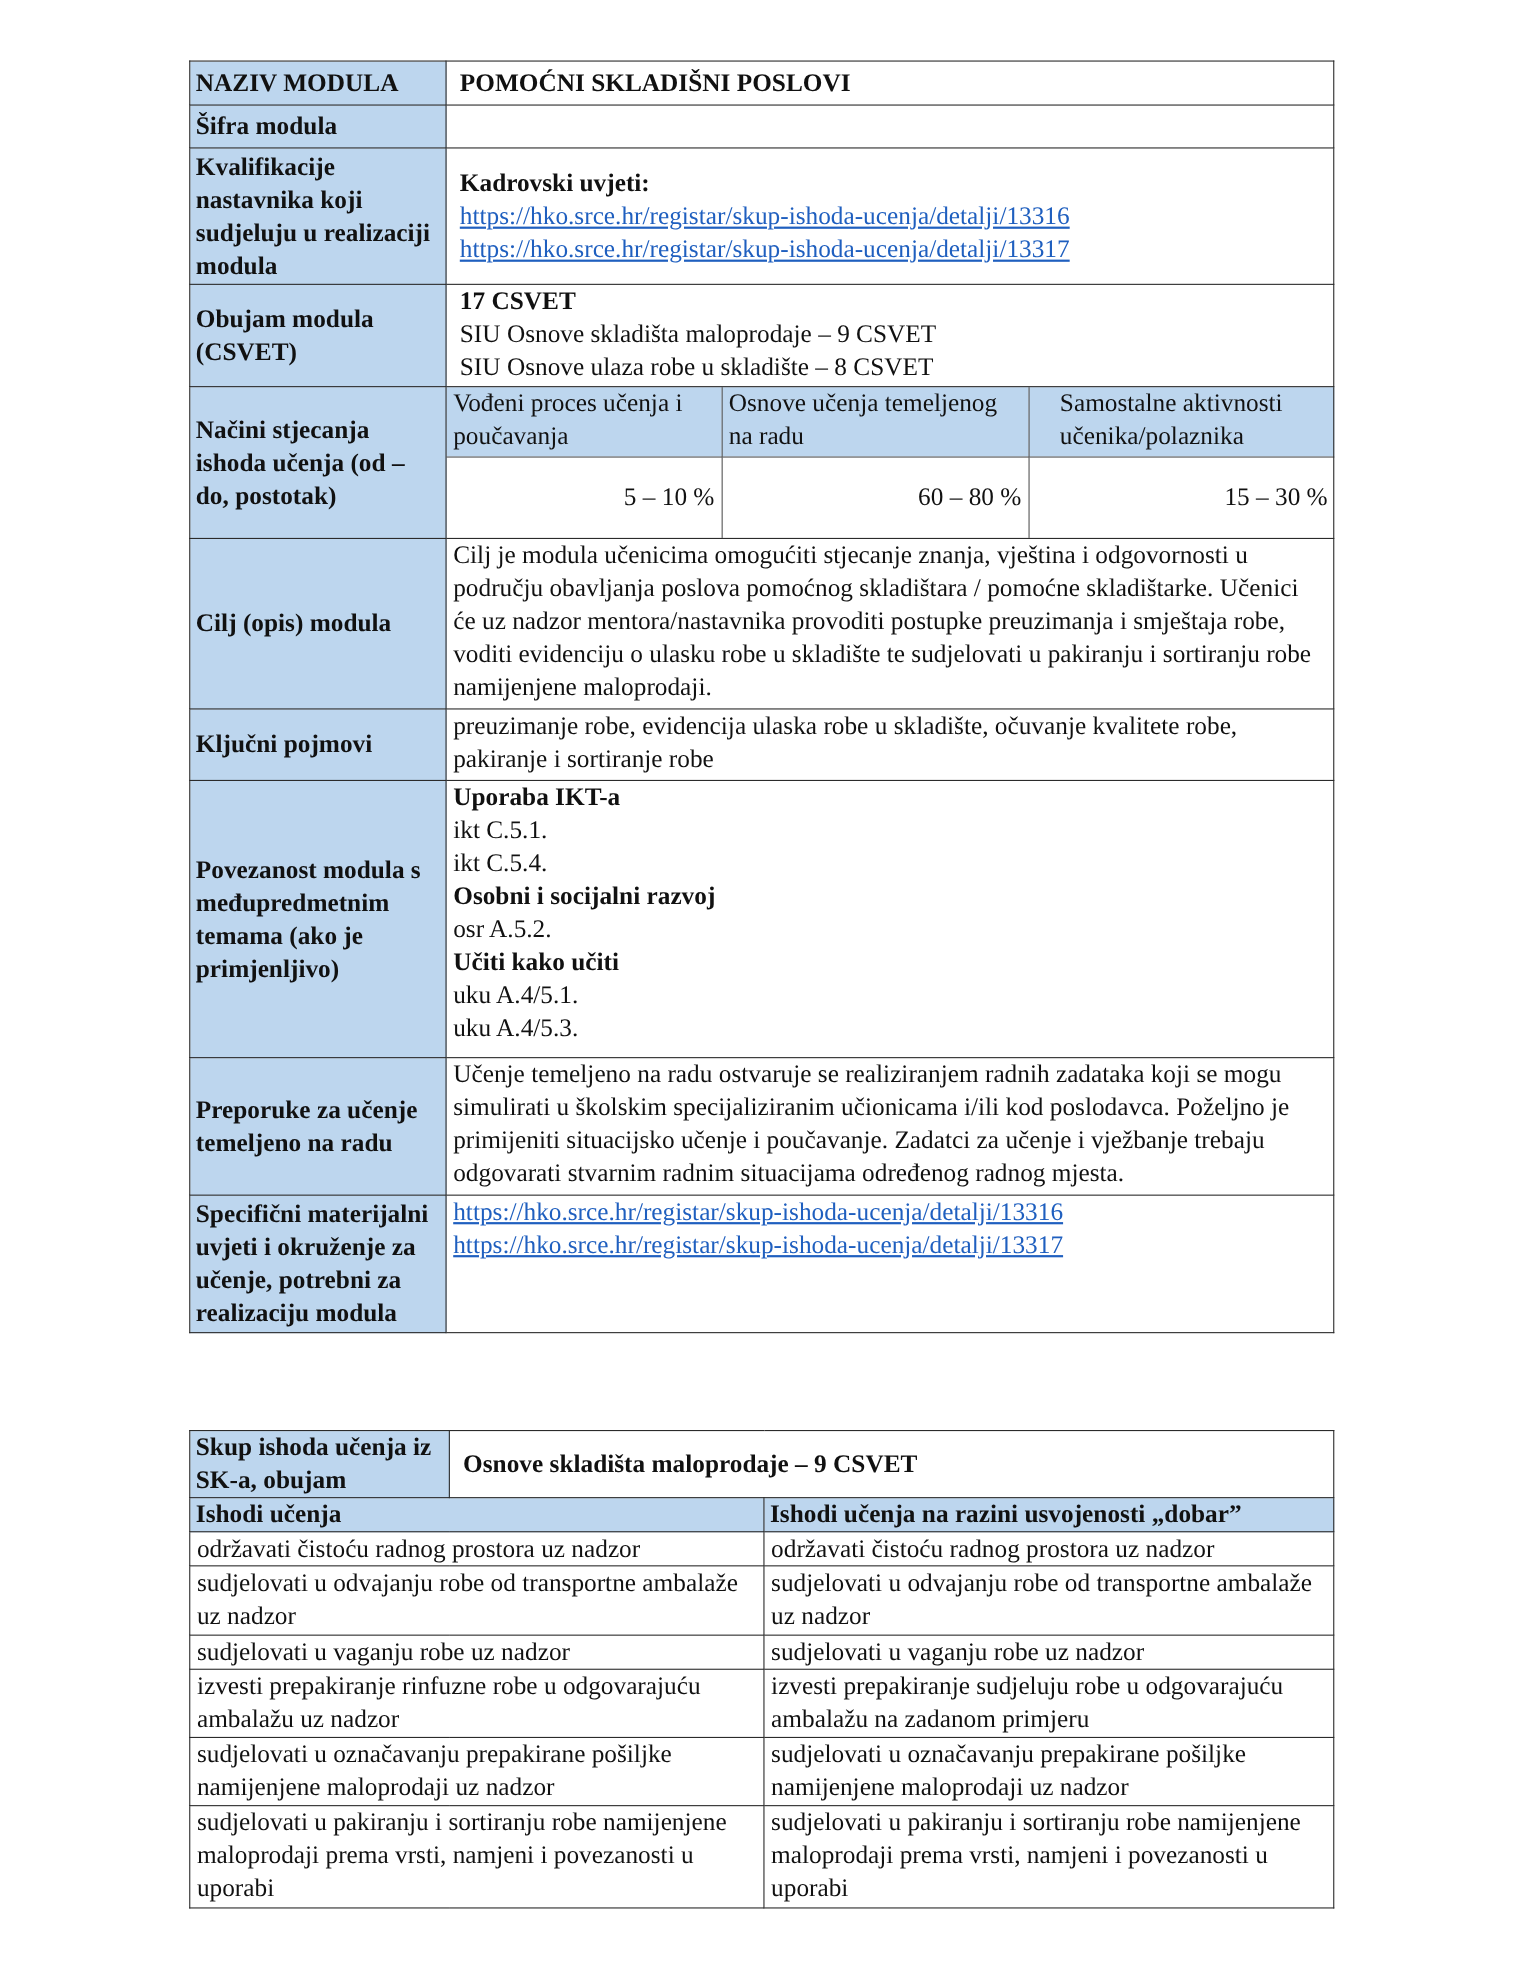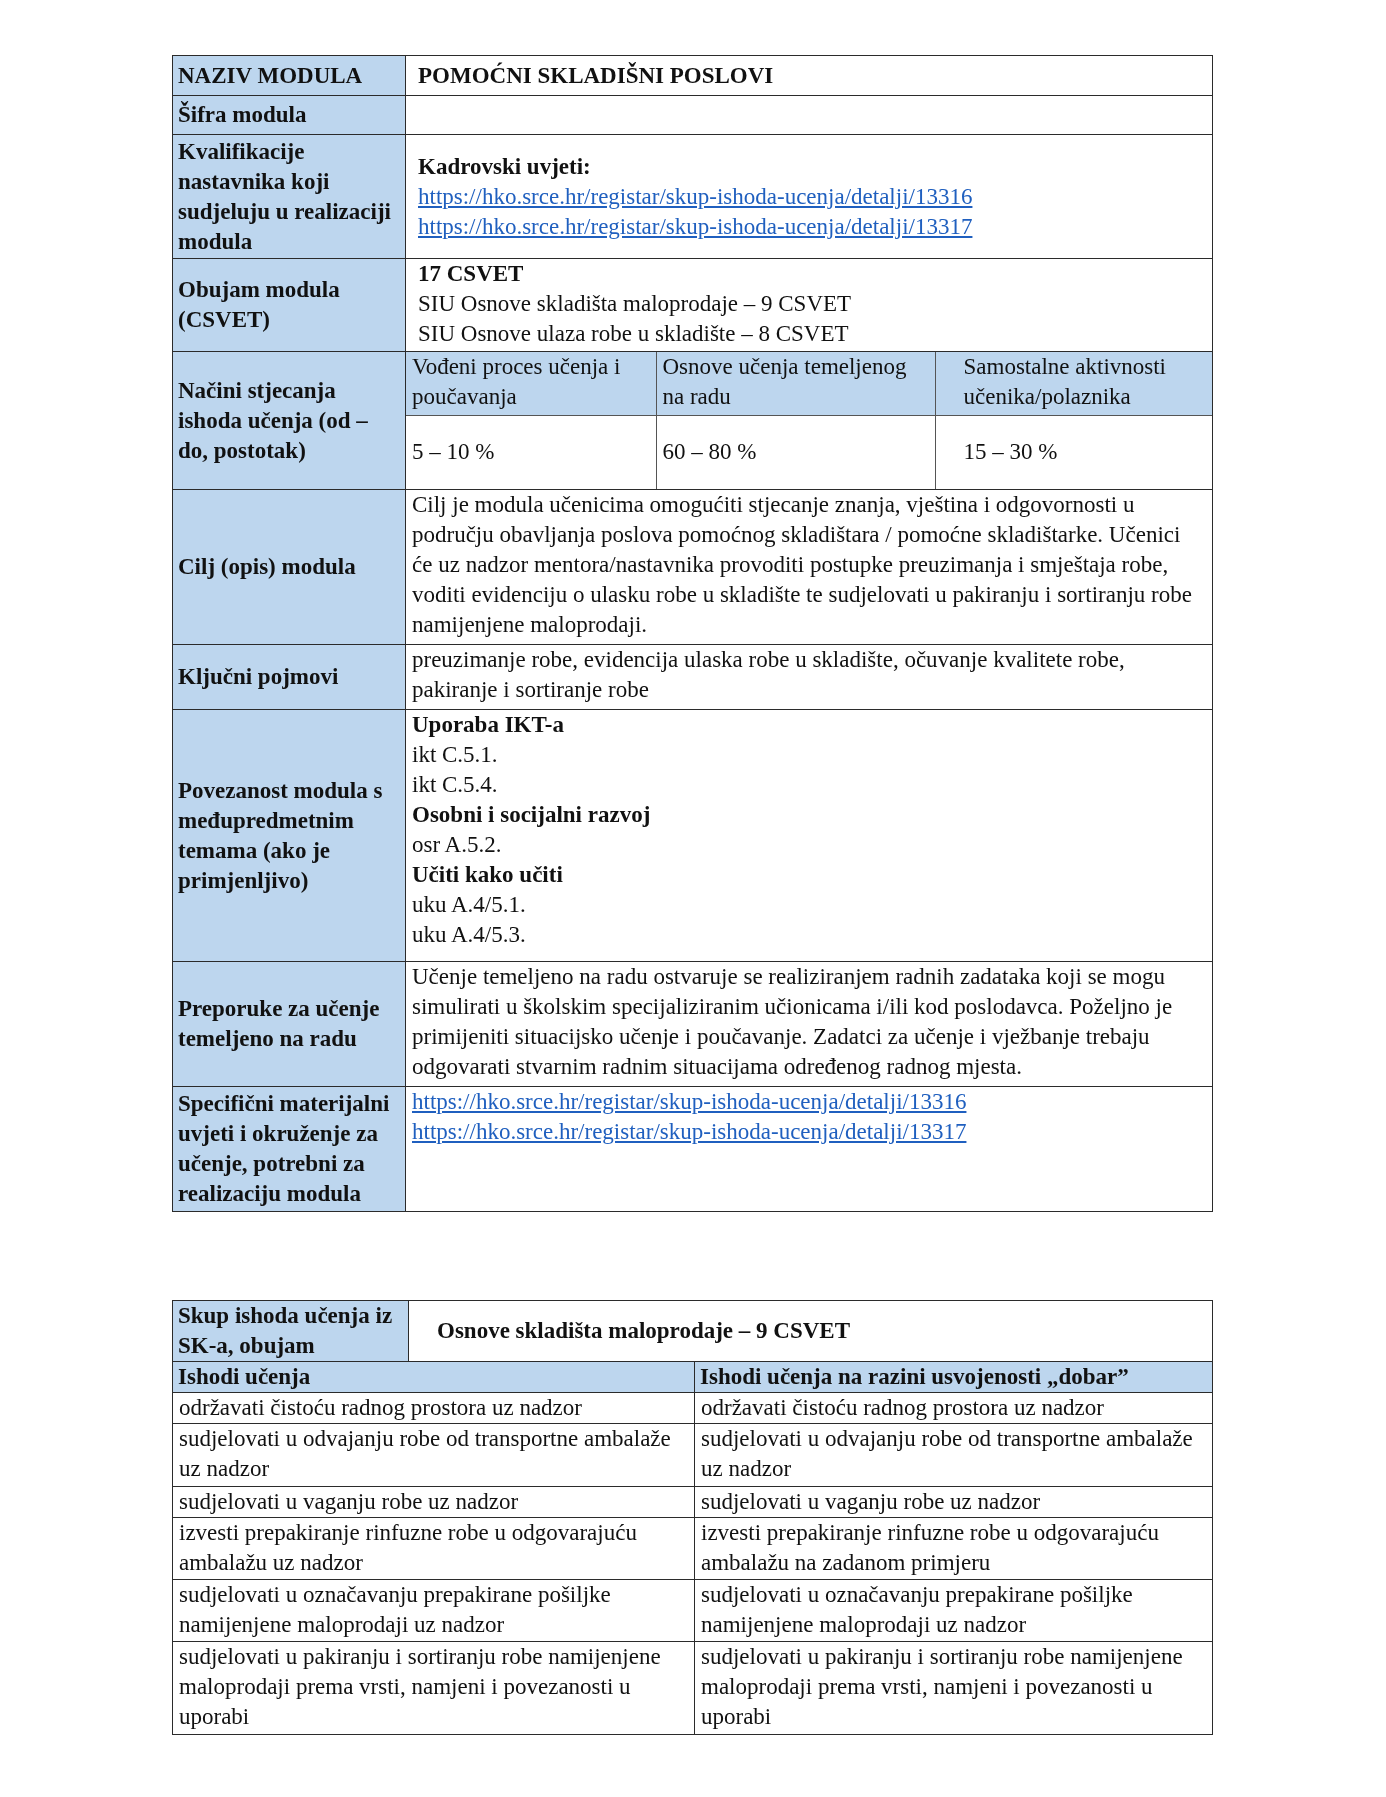--- a/index.html
+++ b/index.html
@@ -4,21 +4,21 @@
 <style>
   html, body { margin: 0; padding: 0; background: #ffffff; }
   body { width: 1386px; height: 1797px; position: relative; overflow: hidden;
          font-family: "Liberation Serif", "DejaVu Serif", serif; color: #111; }
   .page { position: absolute; left: 0; top: 16px; width: 1386px; height: 1797px; }
   table { border-collapse: collapse; position: absolute; table-layout: fixed; }
   td { border: 1.5px solid #2b2b2b; vertical-align: middle; padding: 0 6px;
        font-size: 23px; line-height: 30px; }
   td.lbl { background: #bdd6ee; font-weight: bold; padding-left: 5px; }
   td.hdr { background: #bdd6ee; font-weight: normal; vertical-align: top; }
-  td.c { text-align: left; }
+  td.c { text-align: right; }
   .b { font-weight: bold; }
   .link { color: #1f5fbf; text-decoration: underline; display: block; }
   .line { display: block; }
   .inner { border-collapse: collapse; width: 100%; height: 100%; position: static; table-layout: fixed; }
   .inner td { border: 1px solid #555; }
   .inner tr:first-child td { border-top: none; }
   .inner tr td:first-child { border-left: none; }
   .inner tr td:last-child { border-right: none; padding-left: 28px; }
   .inner tr:last-child td { border-bottom: none; }
   td.cell-nopad { padding: 0; }
@@ -120,41 +120,41 @@
 
   <table style="left:172px; top:1284px; width:1040px;">
     <colgroup>
         <col style="width:236px">
         <col style="width:286px">
         <col style="width:518px">
       </colgroup>
     <tbody>
         <tr style="height:60px">
       <td class="lbl">Skup ishoda učenja iz SK-a, obujam</td>
-      <td colspan="2" class="b" style="padding-left:28px">Osnove skladišta maloprodaje – 9 CSVET</td>
+      <td colspan="2" class="b" style="padding-left:12px">Osnove skladišta maloprodaje – 9 CSVET</td>
     </tr>
     <tr style="height:31px">
       <td colspan="2" class="lbl">Ishodi učenja</td>
       <td class="lbl">Ishodi učenja na razini usvojenosti „dobar”</td>
     </tr>
     <tr style="height:30px">
       <td colspan="2">održavati čistoću radnog prostora uz nadzor</td>
       <td>održavati čistoću radnog prostora uz nadzor</td>
     </tr>
     <tr style="height:63px">
       <td colspan="2" class="top">sudjelovati u odvajanju robe od transportne ambalaže uz nadzor</td>
       <td class="top">sudjelovati u odvajanju robe od transportne ambalaže uz nadzor</td>
     </tr>
     <tr style="height:30px">
       <td colspan="2">sudjelovati u vaganju robe uz nadzor</td>
       <td>sudjelovati u vaganju robe uz nadzor</td>
     </tr>
     <tr style="height:62px">
       <td colspan="2" class="top">izvesti prepakiranje rinfuzne robe u odgovarajuću ambalažu uz nadzor</td>
-      <td class="top">izvesti prepakiranje rinfuzne robe u odgovarajuću ambalažu na zadanom primjeru</td>
+      <td class="top">izvesti prepakiranje sudjeluju robe u odgovarajuću ambalažu na zadanom primjeru</td>
     </tr>
     <tr style="height:62px">
       <td colspan="2" class="top">sudjelovati u označavanju prepakirane pošiljke namijenjene maloprodaji uz nadzor</td>
       <td class="top">sudjelovati u označavanju prepakirane pošiljke namijenjene maloprodaji uz nadzor</td>
     </tr>
     <tr style="height:93px">
       <td colspan="2" class="top">sudjelovati u pakiranju i sortiranju robe namijenjene maloprodaji prema vrsti, namjeni i povezanosti u uporabi</td>
       <td class="top">sudjelovati u pakiranju i sortiranju robe namijenjene maloprodaji prema vrsti, namjeni i povezanosti u uporabi</td>
     </tr>
   </tbody>

